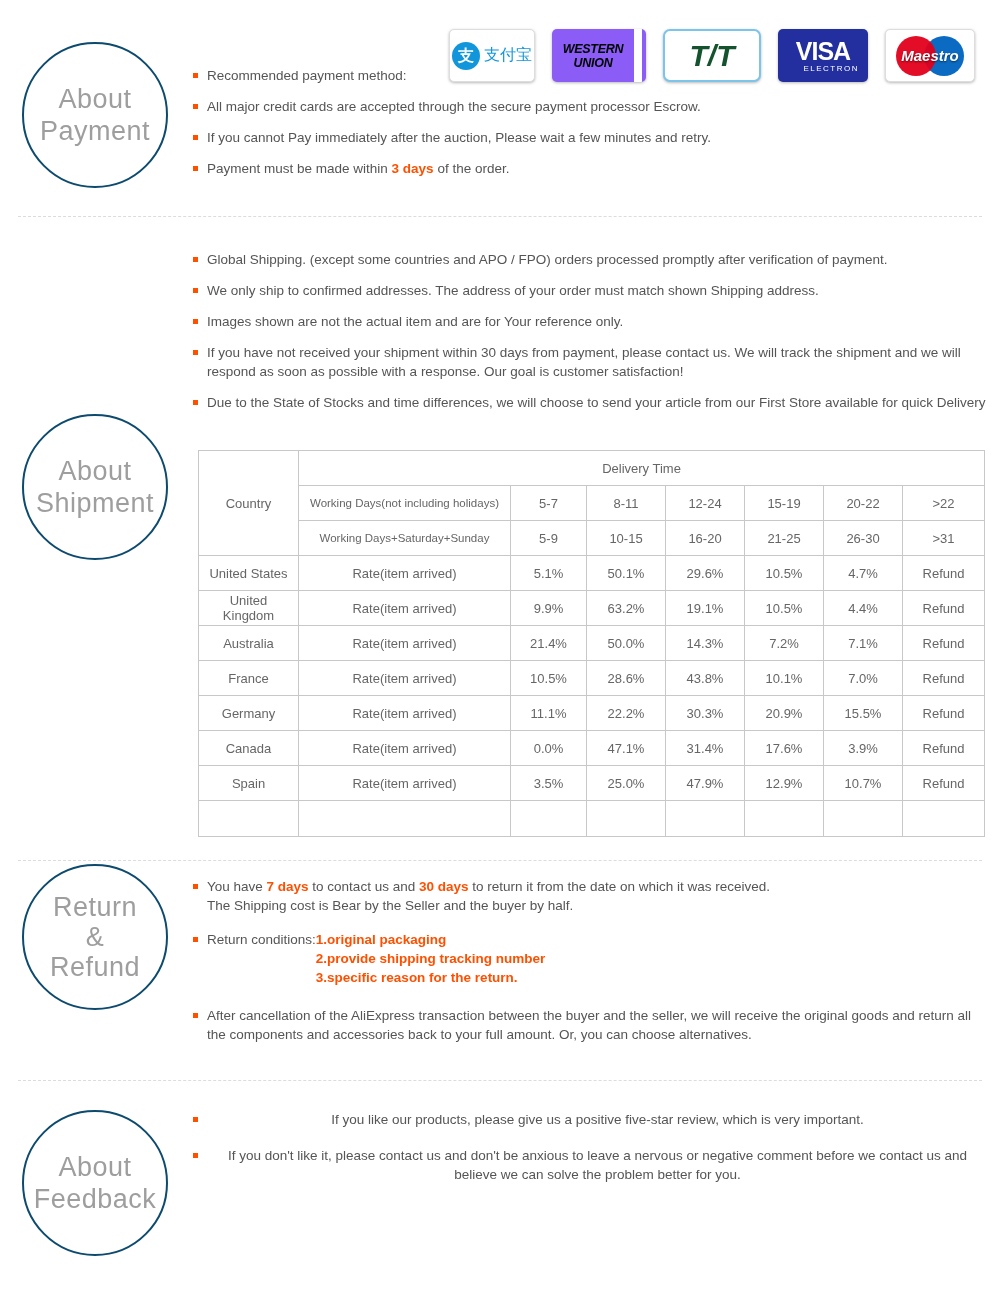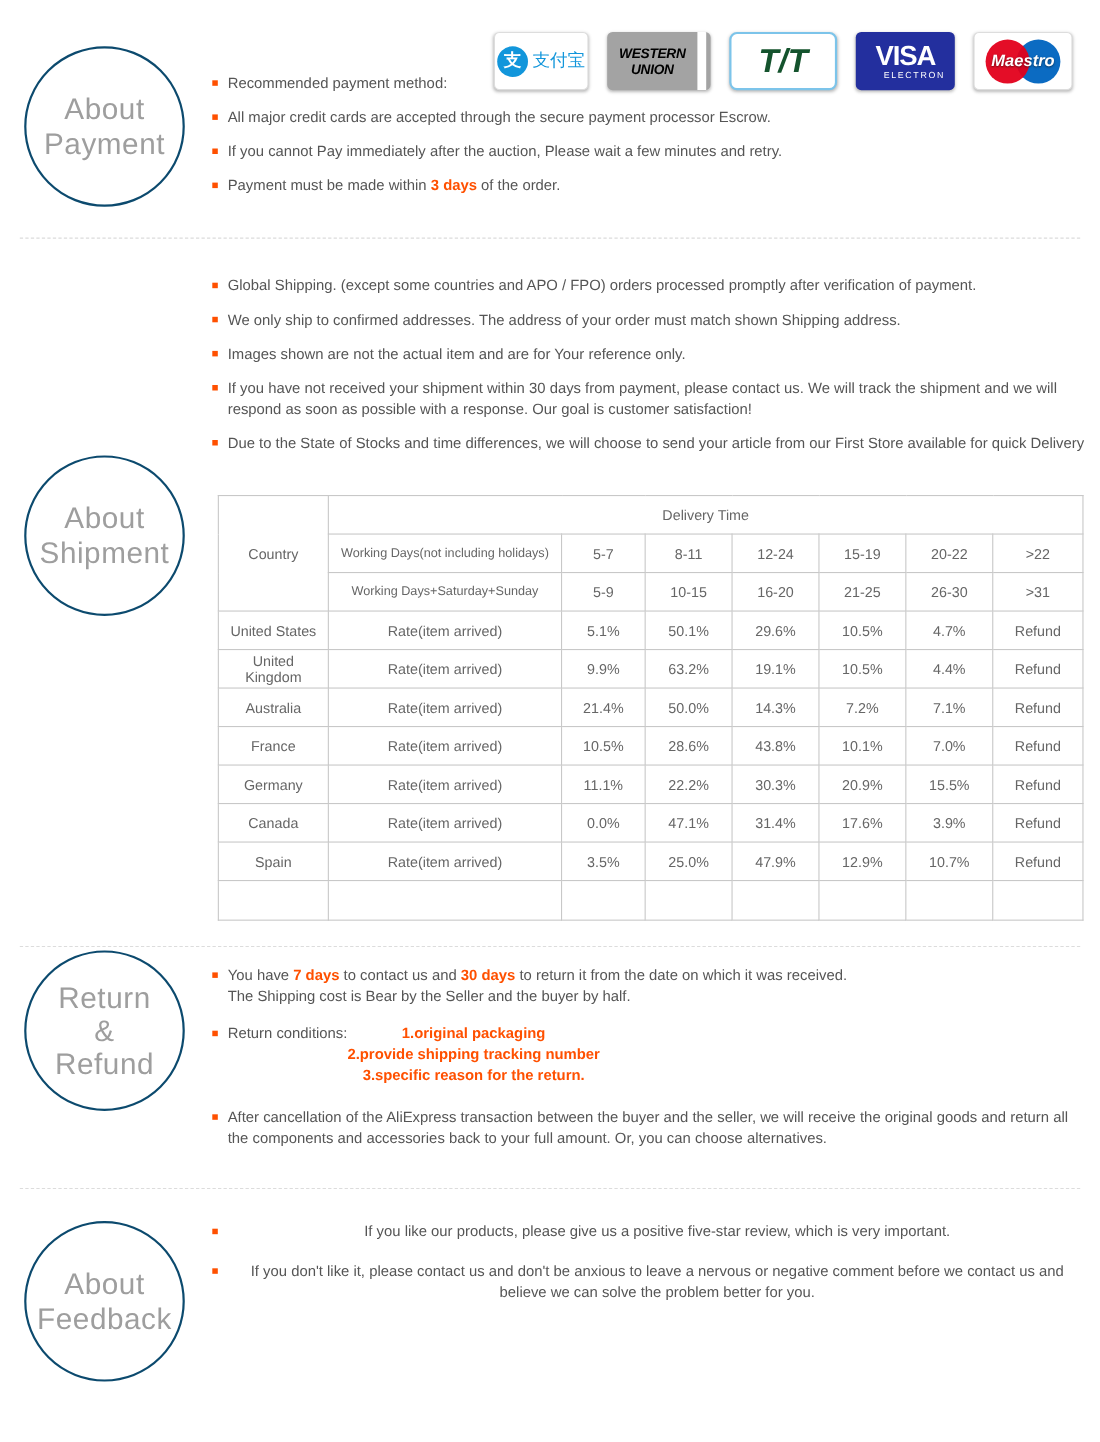--- a/index.html
+++ b/index.html
@@ -17,21 +17,21 @@
 
   
   .list { position:absolute; list-style:none; font-size:13.5px; line-height:19px; color:#555; }
   .b-item { position:relative; padding-left:14px; margin-bottom:12px; }
   .bullet { position:absolute; left:0; top:7px; width:5px; height:5px; background:var(--accent,#ff5000); }
   .hl { color:var(--accent,#ff5000); font-weight:bold; }
 
   .mb15 { margin-bottom:15px; } .mb19 { margin-bottom:19px; } .mb17 { margin-bottom:17px; }
 
   .cond-row { display:flex; align-items:flex-start; }
-  .cond-lines { display:flex; flex-direction:column;align-items:center; }
+  .cond-lines { display:flex; flex-direction:column; }
   .cond-lines .hl { display:block; }
 
   
   .pay-icons { position:absolute; left:449px; top:29px; display:flex; align-items:center; gap:17px; }
   .pay-card { height:53px; border-radius:5px; position:relative; display:flex; align-items:center; justify-content:center;
               box-shadow:0 1px 3px rgba(0,0,0,.28); overflow:hidden; }
   .alipay { width:86px; background:#fff; border:1px solid #ddd; gap:4px; }
   .alipay-circle { width:28px; height:28px; border-radius:50%; background:#1296db; color:#fff; font-size:16px;
                    line-height:28px; text-align:center; font-weight:bold; flex:0 0 auto; }
   .alipay-text { color:#1296db; font-size:16px; font-weight:normal; }
@@ -66,21 +66,21 @@
   <div class="circle" style="top:42px;">
     <span>About</span>
     <span>Payment</span>
   </div>
 
   <div class="pay-icons">
     <div class="pay-card alipay">
       <span class="alipay-circle" style="background: rgb(18, 150, 219);">支</span>
       <span class="alipay-text" style="color: rgb(18, 150, 219);">支付宝</span>
     </div>
-    <div class="pay-card wu" style="background: #a3a3a3; align-items: center;">
+    <div class="pay-card wu" style="background: #8b5cf6; align-items: center;">
       <div class="wu-text">
         <span>WESTERN</span>
         <span>UNION</span>
       </div>
       <span class="wu-stripe"></span>
     </div>
     <div class="pay-card tt">
       <span class="tt-text" style="color: #14532d;">T/T</span>
     </div>
     <div class="pay-card visa" style="background: rgb(35, 47, 158);">

